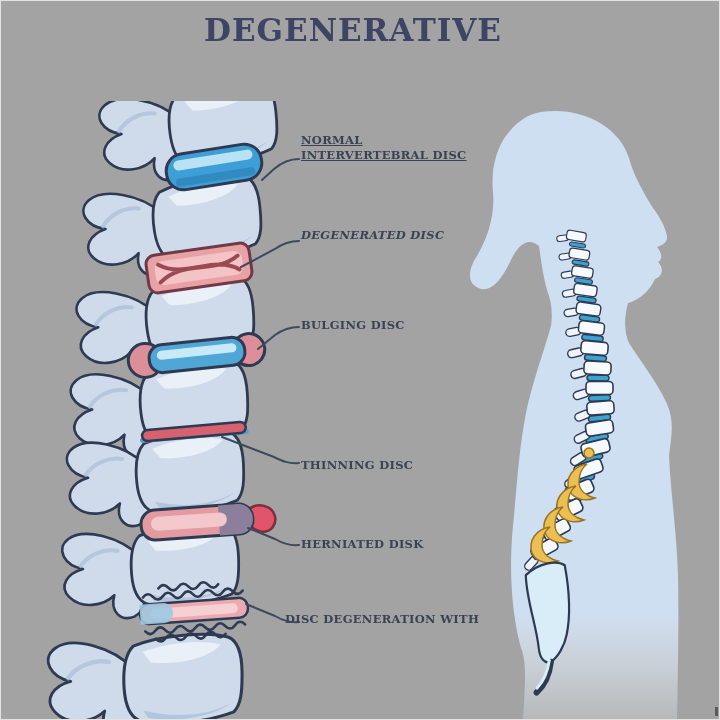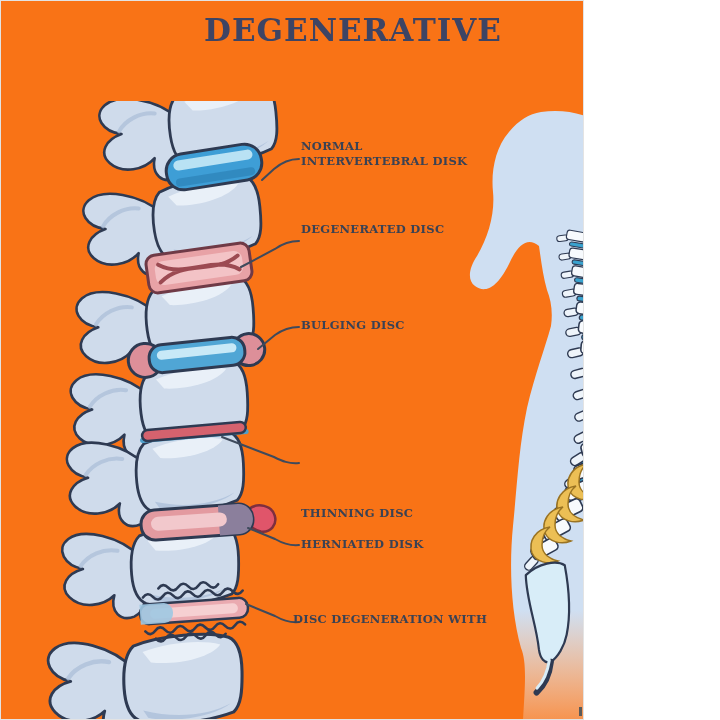--- a/index.html
+++ b/index.html
@@ -1,17 +1,17 @@
 <!DOCTYPE html>
 <html><head>
 <meta charset="utf-8">
 <style>
   html,body{margin:0;padding:0;background:#fff;}
   .page{
-    position:relative;width:584px;height:720px;background:#f97316;
+    position:relative;width:720px;height:720px;background:#a3a3a3;
     border:1px solid #e3e3e3;box-sizing:border-box;overflow:hidden;
     font-family:"DejaVu Serif","Liberation Serif",serif;
   }
   .title{
     position:absolute;left:0;top:10px;width:704px;text-align:center;
     color:#3d4464;font-weight:bold;font-size:31px;line-height:38px;letter-spacing:1px;
   }
   .art{position:absolute;}
   .callout{
     position:absolute;color:#3a4254;font-weight:bold;font-size:11.5px;
@@ -97,41 +97,41 @@
 
   <svg class="art" style="left:0;top:0;" width="720" height="720" viewBox="0 0 720 720" fill="none" stroke="#3e4a5c" stroke-width="2" stroke-linecap="round">
     <path d="M298,158 C288,158 280,162 273,168 L261,179"></path>
     <path d="M298,240 C288,240 281,243 274,248 L240,266"></path>
     <path d="M298,326 C288,326 281,329 274,334 L257,348"></path>
     <path d="M298,462 C288,463 281,460 273,456 L221,436"></path>
     <path d="M298,544 C288,545 281,542 274,538 L247,527"></path>
     <path d="M298,621 C288,622 281,619 274,615 L245,603"></path>
   </svg>
 
-  <div class="callout" style="left:300px;top:138px;">
+  <div class="callout" style="left:300px;top:132px;text-decoration:underline;">
     <div>NORMAL</div>
-    <div>INTERVERTEBRAL DISK</div>
-  </div>
-  <div class="callout" style="left:300px;top:221px;">
+    <div>INTERVERTEBRAL DISC</div>
+  </div>
+  <div class="callout" style="left:300px;top:227px;font-style:italic;">
     <div>DEGENERATED DISC</div>
     <div></div>
   </div>
   <div class="callout" style="left:300px;top:317px;text-align:center;">
     <div>BULGING DISC</div>
     <div></div>
   </div>
-  <div class="callout" style="left:300px;top:457px;margin-top:48px;">
+  <div class="callout" style="left:300px;top:457px;">
     <div>THINNING DISC</div>
     <div></div>
   </div>
   <div class="callout" style="left:300px;top:536px;text-align:right;">
     <div>HERNIATED DISK</div>
     <div></div>
   </div>
-  <div class="callout" style="left:292px;top:611px;">
+  <div class="callout" style="left:284px;top:611px;">
     <div>DISC DEGENERATION WITH</div>
   </div>
 
   <svg class="art" style="left:430px;top:95px;" width="290" height="625" viewBox="0 0 290 625">
     <defs>
       <linearGradient id="silfade" x1="0" y1="0" x2="0" y2="1">
         <stop offset="0" stop-opacity="1" stop-color="#cfdff2"></stop>
         <stop offset="0.82" stop-opacity="1" stop-color="#cfdff2"></stop>
         <stop offset="1" stop-color="#eef5fb" stop-opacity="0.25"></stop>
       </linearGradient>

